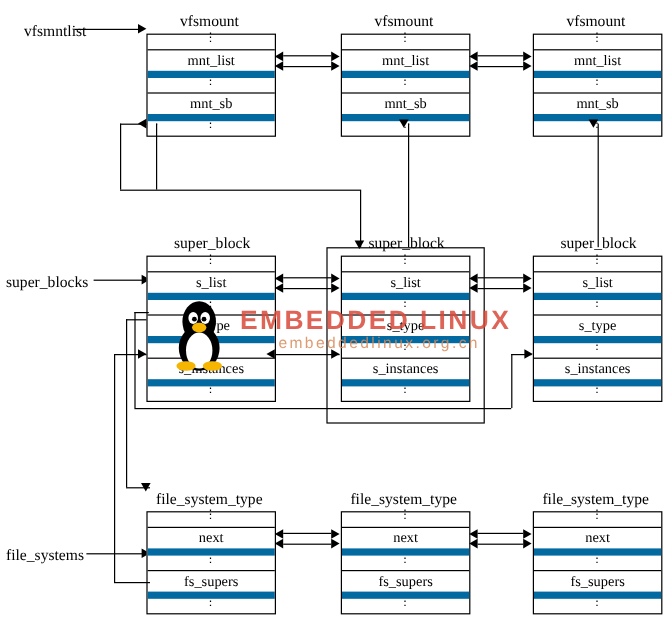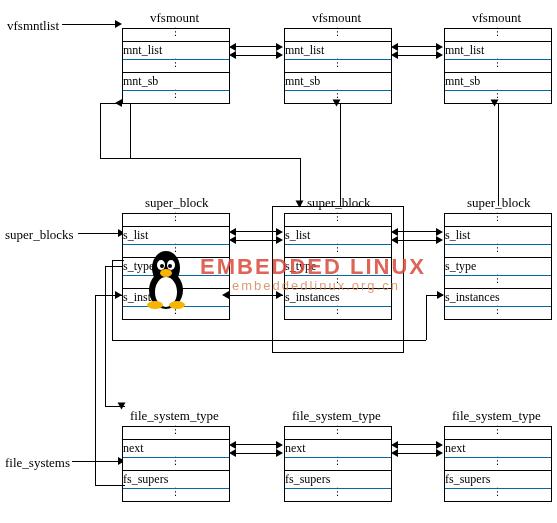--- a/index.html
+++ b/index.html
@@ -17,21 +17,22 @@
   font-size: 13px;
   position: absolute;
 }
 .struct {
   position: absolute;
   border: 1px solid #000;
   background: #fff;
 }
 .row {
   height: 17px;
-  border-bottom: 1px solid #0369a1;
+  border-bottom: 6px solid #0369a1;
+  text-align: center;
   line-height: 17px;
   font-size: 12px;
   position: relative;
 }
 .row:last-child {
   border-bottom: none;
 }
 .dots {
   text-align: center;
   height: 12px;
@@ -113,21 +114,21 @@
 .penguin {
   position: absolute;
   z-index: 40;
   width: 56px;
   height: 66px;
 }
 </style>
 </head>
 <body>
 
-<div class="label" style="left:7px; top:18px;">vfsmntlist</div>
+<div class="label" style="left:20px; top:18px;">vfsmntlist</div>
 <div class="label" style="left:5px; top:227px;">super_blocks</div>
 <div class="label" style="left:5px; top:455px;">file_systems</div>
 
 <div class="hline" style="left:62px; top:24px; width:55px;"></div>
 <div class="arrow-r" style="left:115px; top:20px;"></div>
 
 <div class="hline" style="left:78px; top:233px; width:42px;"></div>
 <div class="arrow-r" style="left:118px; top:229px;"></div>
 
 <div class="hline" style="left:72px; top:461px; width:48px;"></div>

